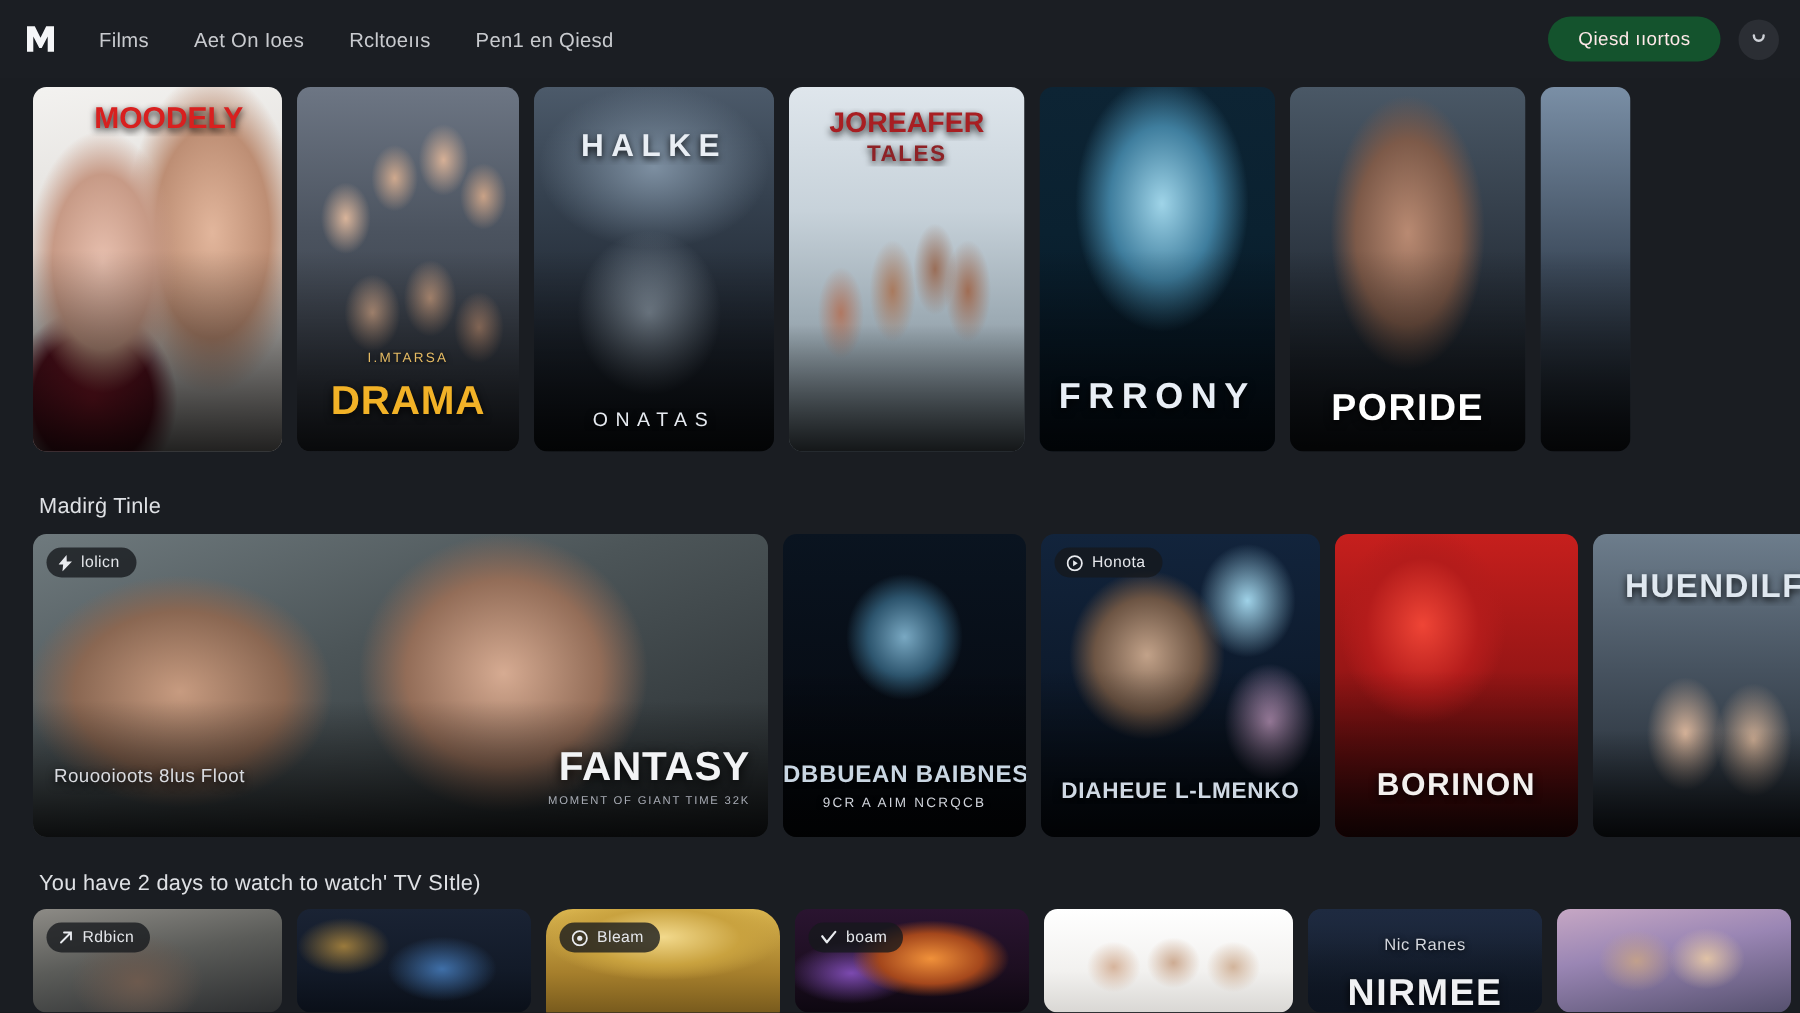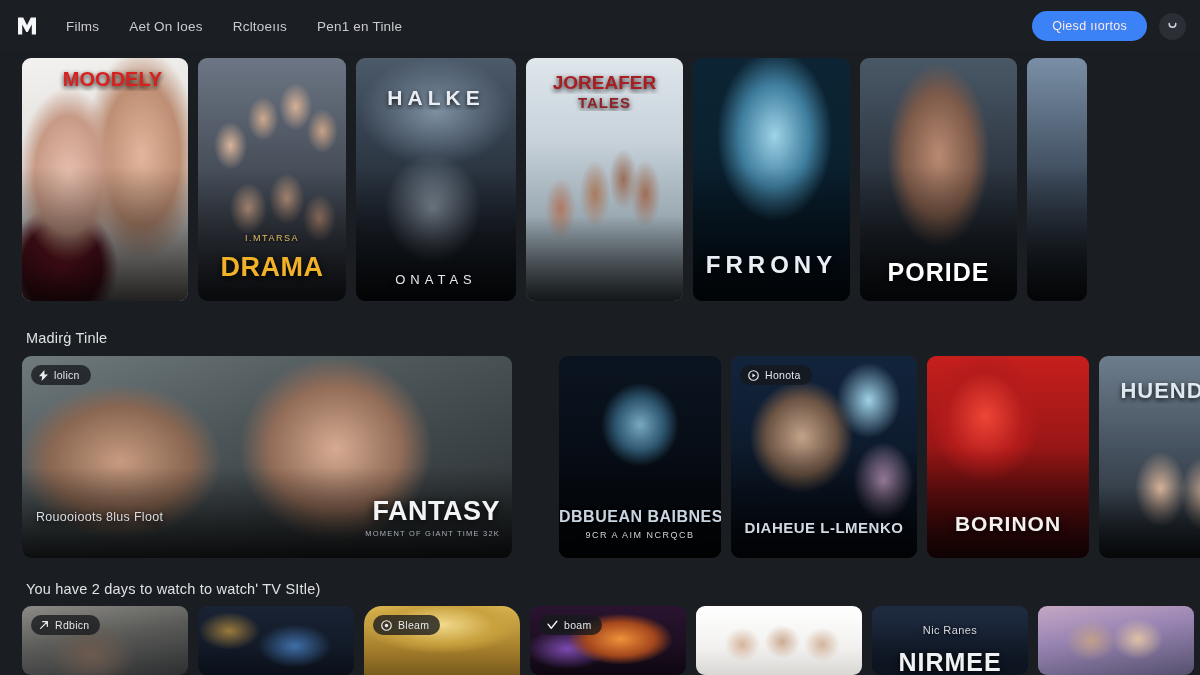--- a/index.html
+++ b/index.html
@@ -25,21 +25,21 @@
     flex: 0 0 auto;
   }
   .logo svg { display:block; }
   .navlinks { display: flex; align-items: center; gap: 30px; }
   .navlink {
     font-size: 13.5px; color: #d6d8dc; letter-spacing: .2px;
     white-space: nowrap; cursor: pointer; opacity: .93;
   }
   .nav-spacer { flex: 1 1 auto; }
   .cta {
-    background: #3b82f6; color: #ffe9e9;
+    background: #14532d; color: #ffe9e9;
     border: none; border-radius: 17px;
     height: 30px; padding: 0 20px;
     font-size: 12.5px; font-family: "Liberation Sans", sans-serif;
     letter-spacing: .3px; cursor: pointer; white-space: nowrap;
     filter: blur(.25px);
   }
   .avatar {
     width: 27px; height: 27px; margin-left: 12px; border-radius: 50%;
     background: #2b2e34; display: flex; align-items: center; justify-content: center;
     cursor: pointer; flex: 0 0 auto;
@@ -206,21 +206,21 @@
   <div class="topbar">
     <div class="logo">
       <svg width="22" height="20" viewBox="0 0 22 20" aria-hidden="true">
         <path d="M2 1.5h5.2L11 9.2 14.8 1.5H20v17h-4.2V8.4L11.8 16H10.2L6.2 8.4v10.1H2z" fill="#f5f6f8"></path>
       </svg>
     </div>
     <div class="navlinks">
       <span class="navlink">Films</span>
       <span class="navlink">Aet On Ioes</span>
       <span class="navlink">Rcltoeııs</span>
-      <span class="navlink">Pen1 en Tinle</span>
+      <span class="navlink">Pen1 en Qiesd</span>
     </div>
     <div class="nav-spacer"></div>
     <button class="cta">Qiesd ııortos</button>
     <div class="avatar">
       <svg width="13" height="13" viewBox="0 0 16 16" aria-hidden="true">
         <path d="M4 4.5c0 2.4 1.7 4.3 4 4.3s4-1.9 4-4.3" fill="none" stroke="#cfd2d8" stroke-width="2" stroke-linecap="round"></path>
       </svg>
     </div>
   </div>
 
@@ -287,21 +287,21 @@
         </span>
         <span>lolicn</span>
       </div>
       <div class="wide-caption">Rouooioots 8lus Floot</div>
       <div class="wide-genre">
         <div class="g1">FANTASY</div>
         <div class="g2">MOMENT OF GIANT TIME  32K</div>
       </div>
     </div>
 
-    <div class="card" style="width:162px;height:202px;margin-left:37px;">
+    <div class="card" style="width:162px;height:202px;">
       <div class="art art-dbbuean"></div>
       <div class="shade"></div>
       <div class="title-main" style="bottom:32px;font-size:16px;color:#c9d6e2;">DBBUEAN BAIBNES</div>
       <div class="title-sub" style="bottom:18px;">9CR A AIM NCRQCB</div>
     </div>
 
     <div class="card" style="width:186px;height:202px;">
       <div class="art art-diaheue"></div>
       <div class="shade"></div>
       <div class="badge">

